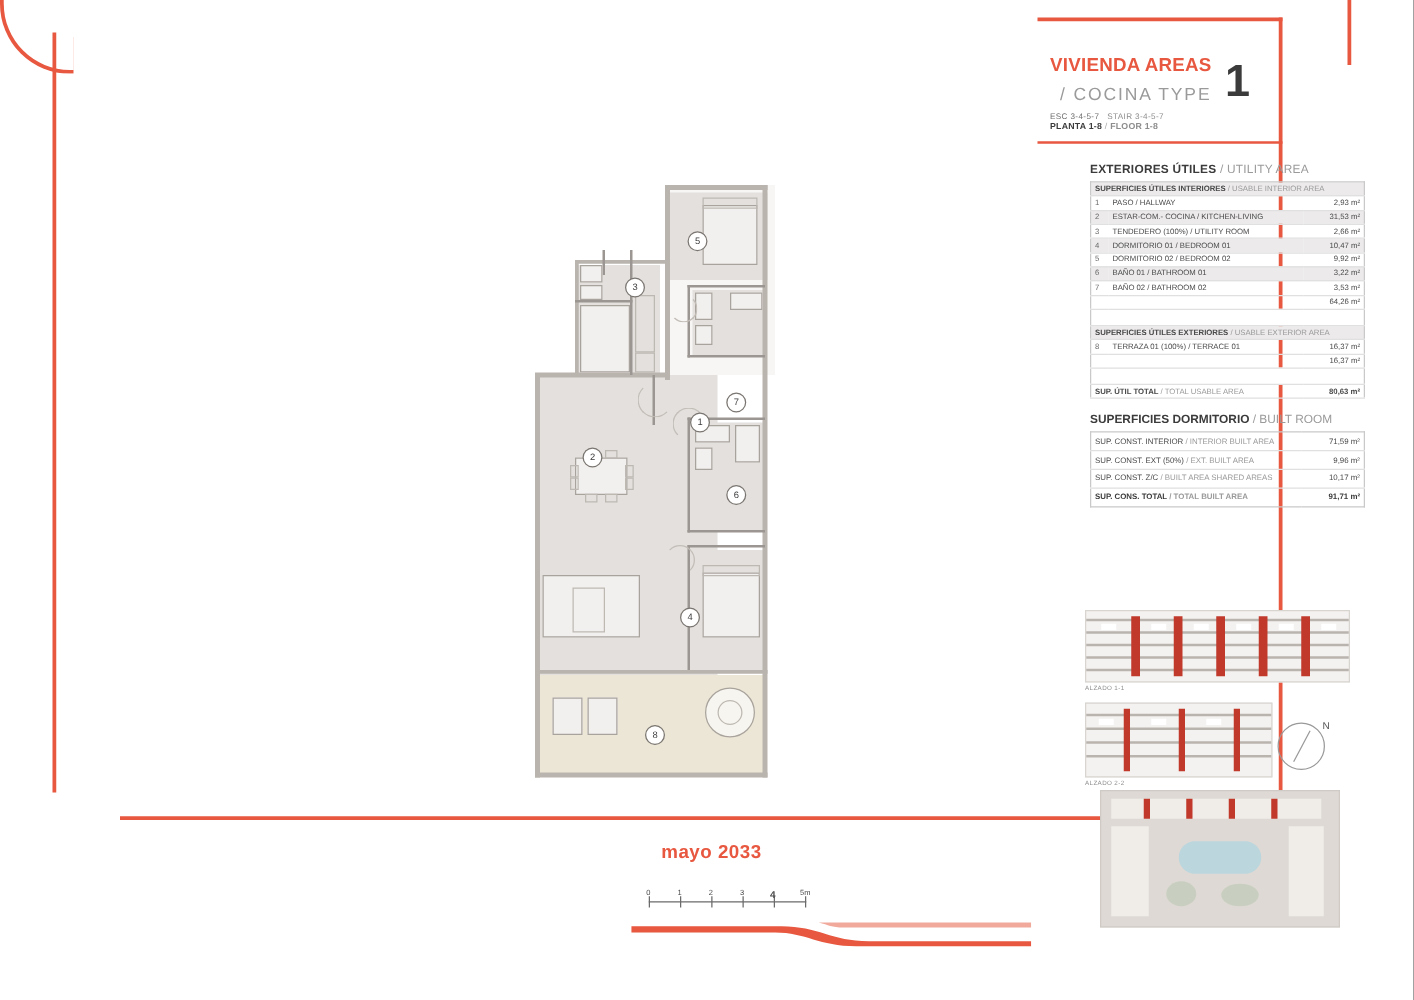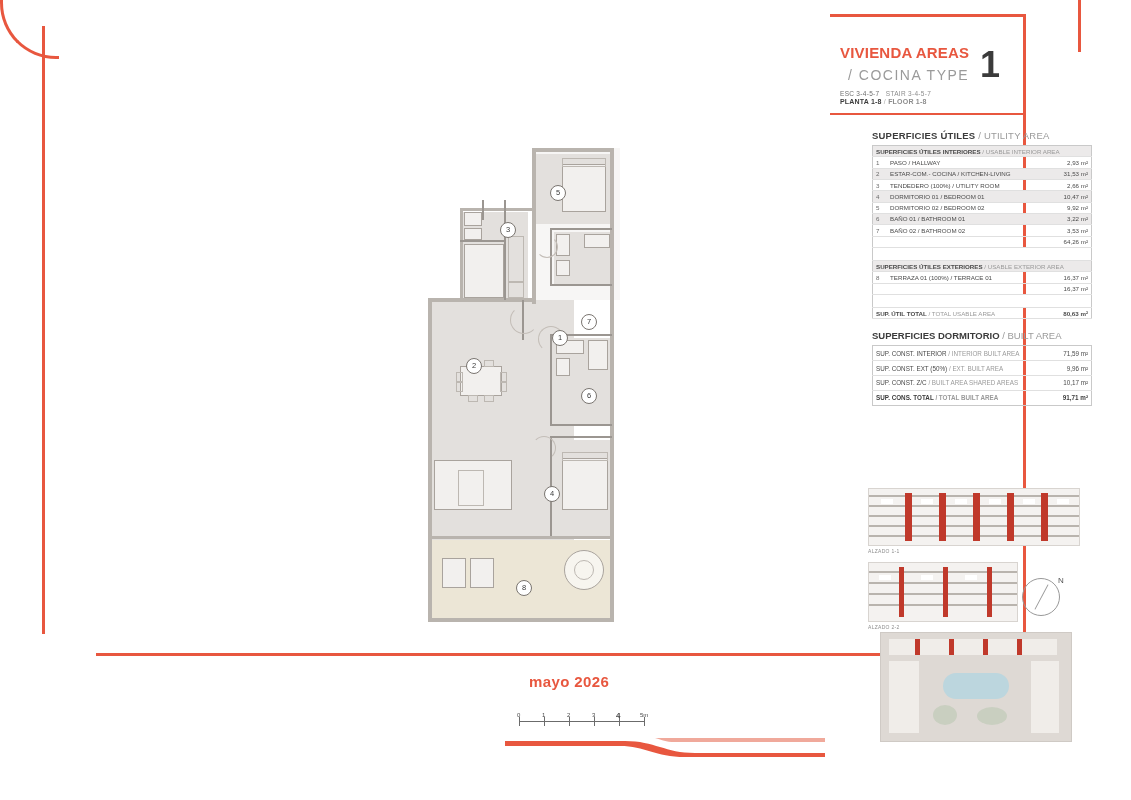--- a/index.html
+++ b/index.html
@@ -225,21 +225,21 @@
   <div class="esc-line2">
     <span>PLANTA 1-8</span>
     <span class="sep">/</span>
     <span class="gray">FLOOR 1-8</span>
   </div>
   <div class="red-line title-box-line"></div>
 
   <div class="panel">
 
     <div class="panel-h">
-      <span>SUPERFICIES ÚTILES</span>
+      <span>EXTERIORES ÚTILES</span>
       <span class="sub">/ UTILITY AREA</span>
     </div>
 
     <table class="areas">
       <tbody>
         <tr class="sec-head">
           <td colspan="3">
             <span>SUPERFICIES ÚTILES INTERIORES</span>
             <span class="sub">/ USABLE INTERIOR AREA</span>
           </td>
@@ -307,21 +307,21 @@
             <span>SUP. ÚTIL TOTAL</span>
             <span class="sub">/ TOTAL USABLE AREA</span>
           </td>
           <td class="val">80,63 m²</td>
         </tr>
       </tbody>
     </table>
 
     <div class="built-head">
       <span>SUPERFICIES DORMITORIO</span>
-      <span class="sub">/ BUILT AREA</span>
+      <span class="sub">/ BUILT ROOM</span>
     </div>
 
     <table class="built">
       <tbody>
         <tr>
           <td>
             <span>SUP. CONST. INTERIOR</span>
             <span class="sub">/ INTERIOR BUILT AREA</span>
           </td>
           <td class="val">71,59 m²</td>
@@ -480,21 +480,21 @@
     <div class="circle-marker" style="left:148px;top:190px;">1</div>
     <div class="circle-marker" style="left:62px;top:218px;">2</div>
     <div class="circle-marker" style="left:96px;top:82px;">3</div>
     <div class="circle-marker" style="left:140px;top:346px;">4</div>
     <div class="circle-marker" style="left:146px;top:45px;">5</div>
     <div class="circle-marker" style="left:177px;top:248px;">6</div>
     <div class="circle-marker" style="left:177px;top:174px;">7</div>
     <div class="circle-marker" style="left:112px;top:440px;">8</div>
   </div>
 
-  <div class="date">mayo 2026</div>
+  <div class="date">mayo 2033</div>
 
   <div class="scalebar">
     <div class="axis"></div>
     <div class="tick" style="left:0px;"></div>
     <div class="tick" style="left:25px;"></div>
     <div class="tick" style="left:50px;"></div>
     <div class="tick" style="left:75px;"></div>
     <div class="tick" style="left:100px;"></div>
     <div class="tick" style="left:125px;"></div>
     <div class="lbl" style="left:-2px;">0</div>

